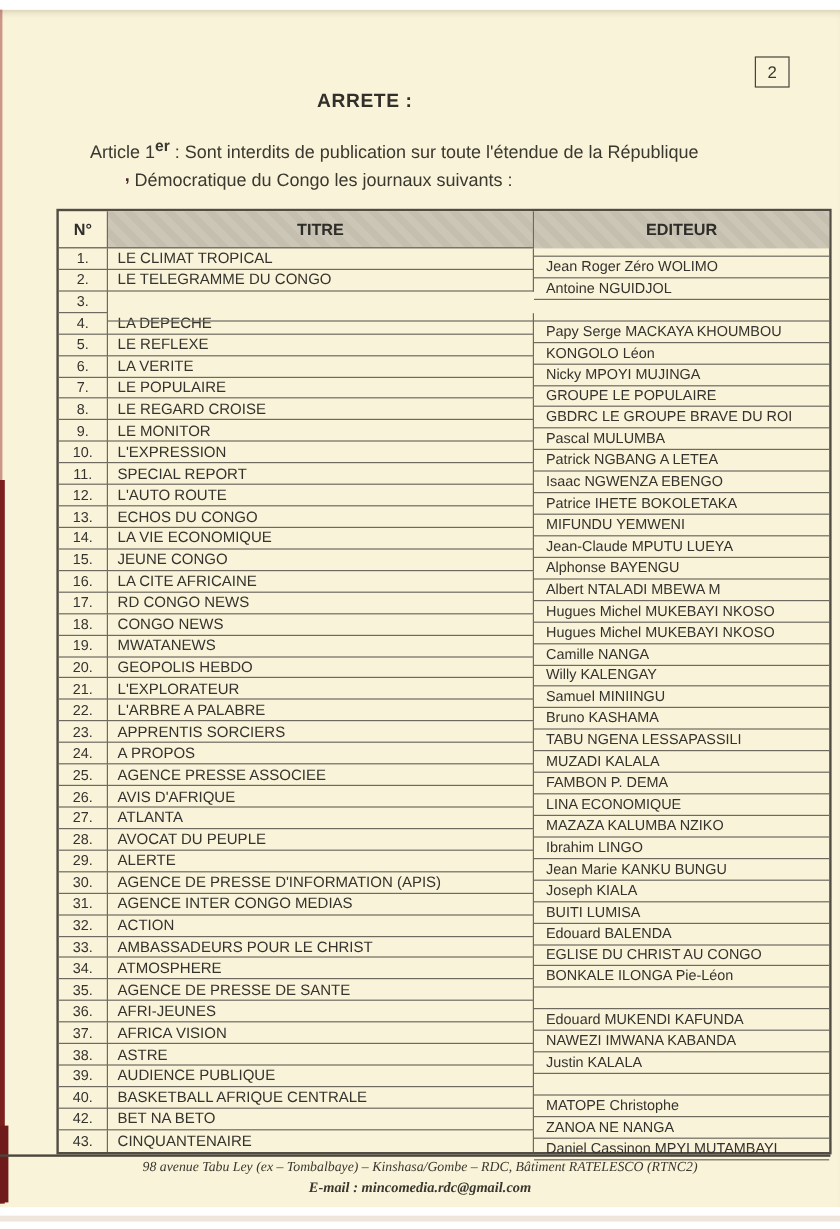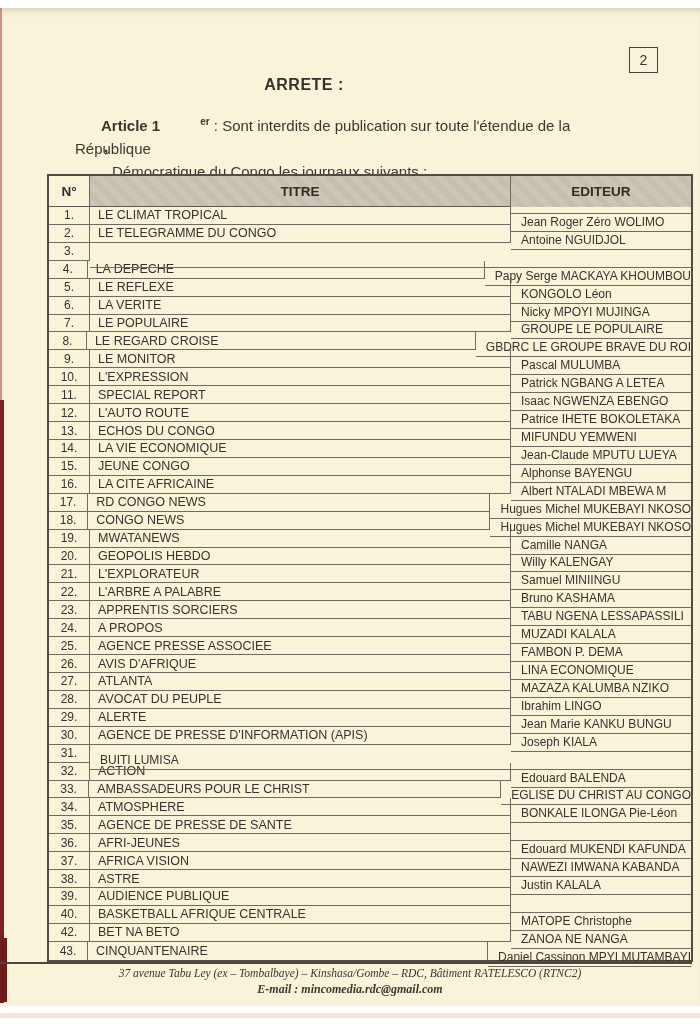--- a/index.html
+++ b/index.html
@@ -30,33 +30,33 @@
   
   .heading{
     position:absolute;left:0;top:76px;width:608px;margin:0;
     text-align:center;font-size:16px;font-weight:bold;letter-spacing:.5px;color:#32302a;
   }
   
   .article{
     position:absolute;left:75px;top:110px;width:575px;
     font-size:15px;line-height:23px;color:#3a382f;
   }
-  .article .bold{font-weight:bold;margin-left:26px;}
-  .article sup{font-weight:bold;font-size:10px;margin-left:40px;}
+  .article .bold{font-weight:normal;}
+  .article sup{font-weight:bold;font-size:13px;}
   .article .line2{display:block;margin-left:37px;}
   .stray-comma{position:absolute;left:104px;top:138px;font-size:15px;font-weight:bold;color:#4a2b2b;}
   
   .table{
     position:absolute;left:47px;top:174px;width:646px;
     border:2px solid #514d45;background:#f9f3d9;box-sizing:border-box;
   }
   .row{display:flex;}
   .cell{box-sizing:border-box;display:flex;align-items:center;overflow:visible;}
   .cell.num{width:41px;justify-content:center;border-right:1px solid #6e6a60;font-size:12px;}
-  .cell.title{width:421px;padding-left:8px;border-right:1px solid #6e6a60;font-size:12.5px;}
+  .cell.title{width:355px;padding-left:8px;border-right:1px solid #6e6a60;font-size:12.5px;}
   .cell.editor{flex:1;padding-left:10px;font-size:12px;position:relative;}
   .header-row{height:31px;}
   .header-row .cell{font-weight:bold;font-size:13.5px;color:#2f2d28;}
   .header-row .num{justify-content:center;}
   .header-row .title,.header-row .editor{
     justify-content:center;padding-left:0;
     background:repeating-linear-gradient(45deg,#ccc6b7 0 6px,#c5bfb0 6px 12px);
   }
   .header-row .num,.header-row .title{border-bottom:1px solid #5c584f;}
   .t-body{display:flex;flex-direction:column;height:753px;}
@@ -311,20 +311,21 @@
         </div>
         <div class="row">
           <div class="cell num">30.</div>
           <div class="cell title">AGENCE DE PRESSE D'INFORMATION (APIS)</div>
           <div class="cell editor">
             <span class="etxt">Joseph KIALA</span>
           </div>
         </div>
         <div class="row">
           <div class="cell num">31.</div>
+          <div class="cell title">AGENCE INTER CONGO MEDIAS</div>
           <div class="cell editor">
             <span class="etxt">BUITI LUMISA</span>
           </div>
         </div>
         <div class="row">
           <div class="cell num">32.</div>
           <div class="cell title">ACTION</div>
           <div class="cell editor">
             <span class="etxt">Edouard BALENDA</span>
           </div>
@@ -397,16 +398,16 @@
           <div class="cell title">CINQUANTENAIRE</div>
           <div class="cell editor">
             <span class="etxt">Daniel Cassinon MPYI MUTAMBAYI</span>
           </div>
         </div>
       </div>
   </div>
 
   <div class="footer-sep"></div>
   <div class="footer">
-    <div class="address">37 avenue Tabu Ley (ex – Tombalbaye) – Kinshasa/Gombe – RDC, Bâtiment RATELESCO (RTNC2)</div>
+    <div class="address">98 avenue Tabu Ley (ex – Tombalbaye) – Kinshasa/Gombe – RDC, Bâtiment RATELESCO (RTNC2)</div>
     <div class="email"><span>E-mail : </span><span>mincomedia.rdc@gmail.com</span></div>
   </div>
 </div>
 
 </body></html>

